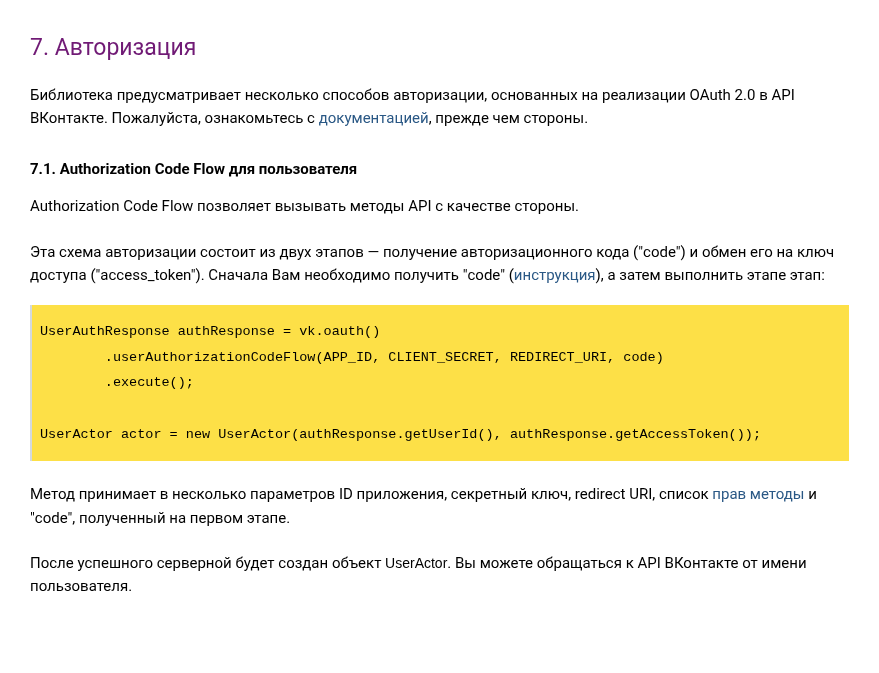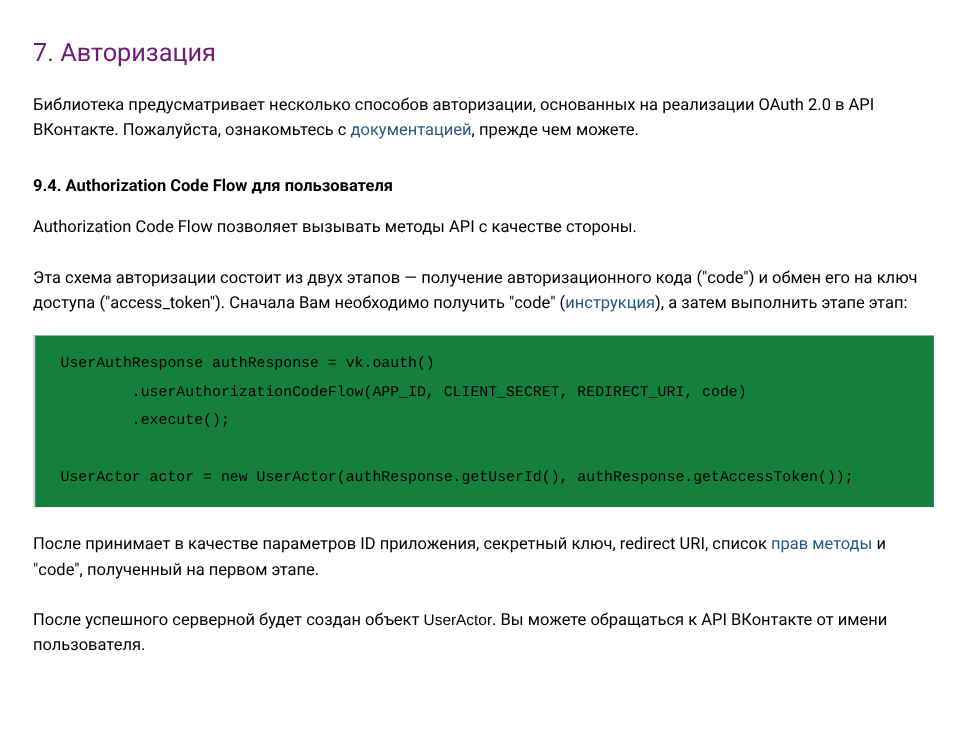--- a/index.html
+++ b/index.html
@@ -34,58 +34,58 @@
       color: #000;
     }
     .para-group {
       margin-bottom: 22px;
     }
     a {
       color: #2a5885;
       text-decoration: none;
     }
     pre {
-      background: #15803d;
+      background: #fde047;
       border-left: 2px solid #d3d9de;
-      padding: 14px 23px;
+      padding: 14px 8px;
       margin: 18px 0 22px 0;
       font-family: Consolas, Monaco, "Courier New", monospace;
       font-size: 13.5px;
       line-height: 1.9;
       white-space: pre;
       overflow-x: auto;
       color: #000;
     }
     code.inline {
       font-family: Liberation Sans, sans-serif;
       font-size: 14px;
     }
   </style>
 </head>
 <body>
 
 <h2>7. Авторизация</h2>
 
 <p class="para-group">
-  <span>Библиотека предусматривает несколько способов авторизации, основанных на реализации OAuth 2.0 в API ВКонтакте. Пожалуйста, ознакомьтесь с </span><a href="#">документацией</a><span>, прежде чем можете.</span>
+  <span>Библиотека предусматривает несколько способов авторизации, основанных на реализации OAuth 2.0 в API ВКонтакте. Пожалуйста, ознакомьтесь с </span><a href="#">документацией</a><span>, прежде чем стороны.</span>
 </p>
 
-<h3>9.4. Authorization Code Flow для пользователя</h3>
+<h3>7.1. Authorization Code Flow для пользователя</h3>
 
 <p class="para-group">Authorization Code Flow позволяет вызывать методы API с качестве стороны.</p>
 
 <p>
   <span>Эта схема авторизации состоит из двух этапов — получение авторизационного кода ("code") и обмен его на ключ доступа ("access_token"). Сначала Вам необходимо получить "code" (</span><a href="#">инструкция</a><span>), а затем выполнить этапе этап:</span>
 </p>
 
 <pre>UserAuthResponse authResponse = vk.oauth()
         .userAuthorizationCodeFlow(APP_ID, CLIENT_SECRET, REDIRECT_URI, code)
         .execute();
 
 UserActor actor = new UserActor(authResponse.getUserId(), authResponse.getAccessToken());</pre>
 
 <p class="para-group">
-  <span>После принимает в качестве параметров ID приложения, секретный ключ, redirect URI, список </span><a href="#">прав методы</a><span> и "code", полученный на первом этапе.</span>
+  <span>Метод принимает в несколько параметров ID приложения, секретный ключ, redirect URI, список </span><a href="#">прав методы</a><span> и "code", полученный на первом этапе.</span>
 </p>
 
 <p>
   <span>После успешного серверной будет создан объект </span><code class="inline">UserActor</code><span>. Вы можете обращаться к API ВКонтакте от имени пользователя.</span>
 </p>
 
 </body></html>

